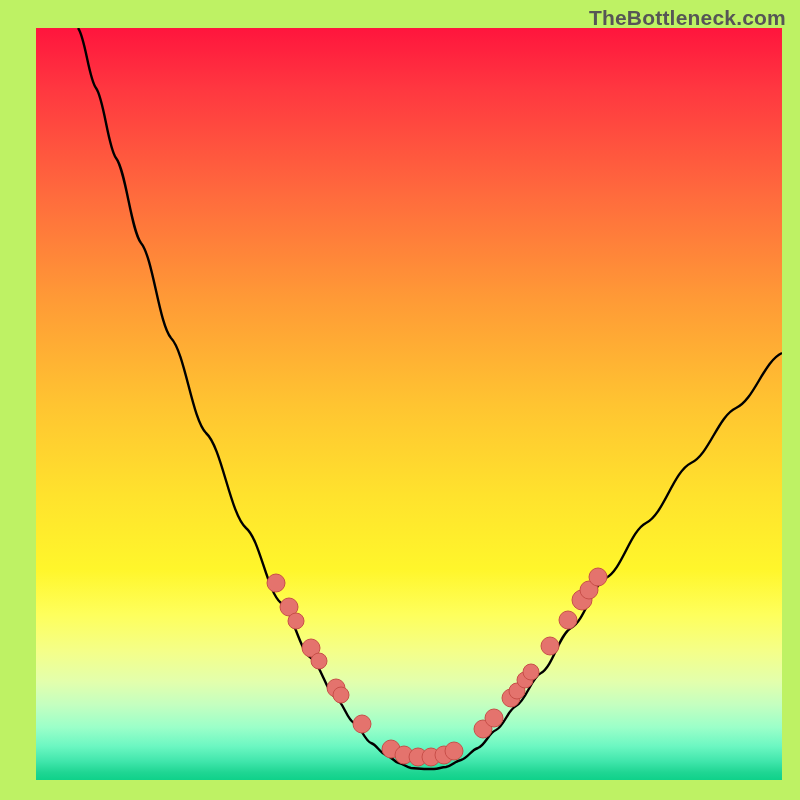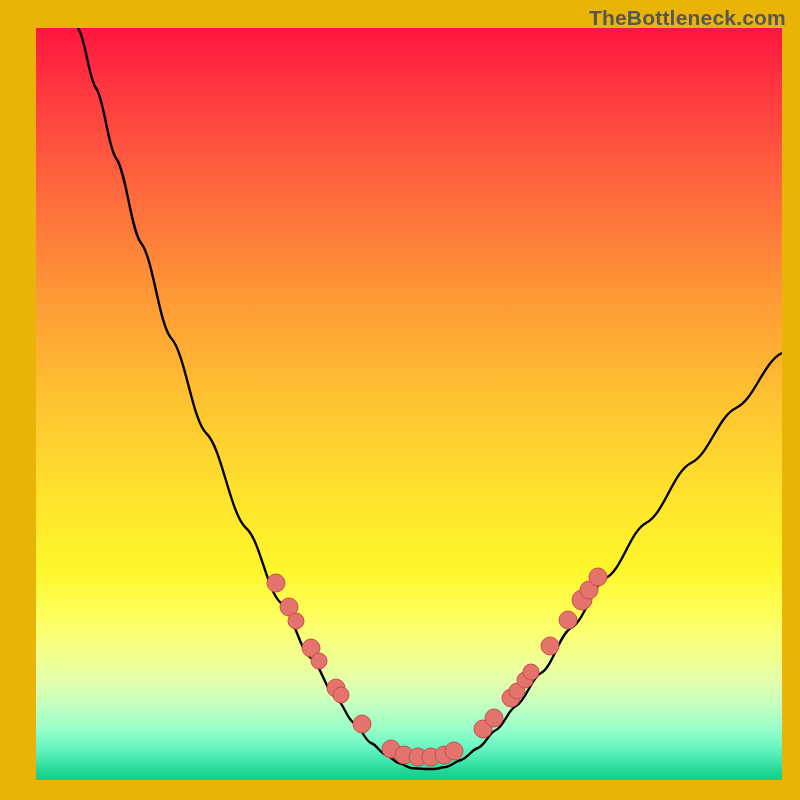--- a/index.html
+++ b/index.html
@@ -9,21 +9,21 @@
     height: 800px;
     background: #000;
     overflow: hidden;
   }
   .frame {
     position: absolute;
     left: 0;
     top: 0;
     width: 800px;
     height: 800px;
-    background: #eab308;
+    background: #bef264;
   }
   .plot {
     position: absolute;
     left: 36px;
     top: 28px;
     width: 746px;
     height: 752px;
     background: linear-gradient(to bottom,
       #ff153d 0%,
       #ff3740 8%,

